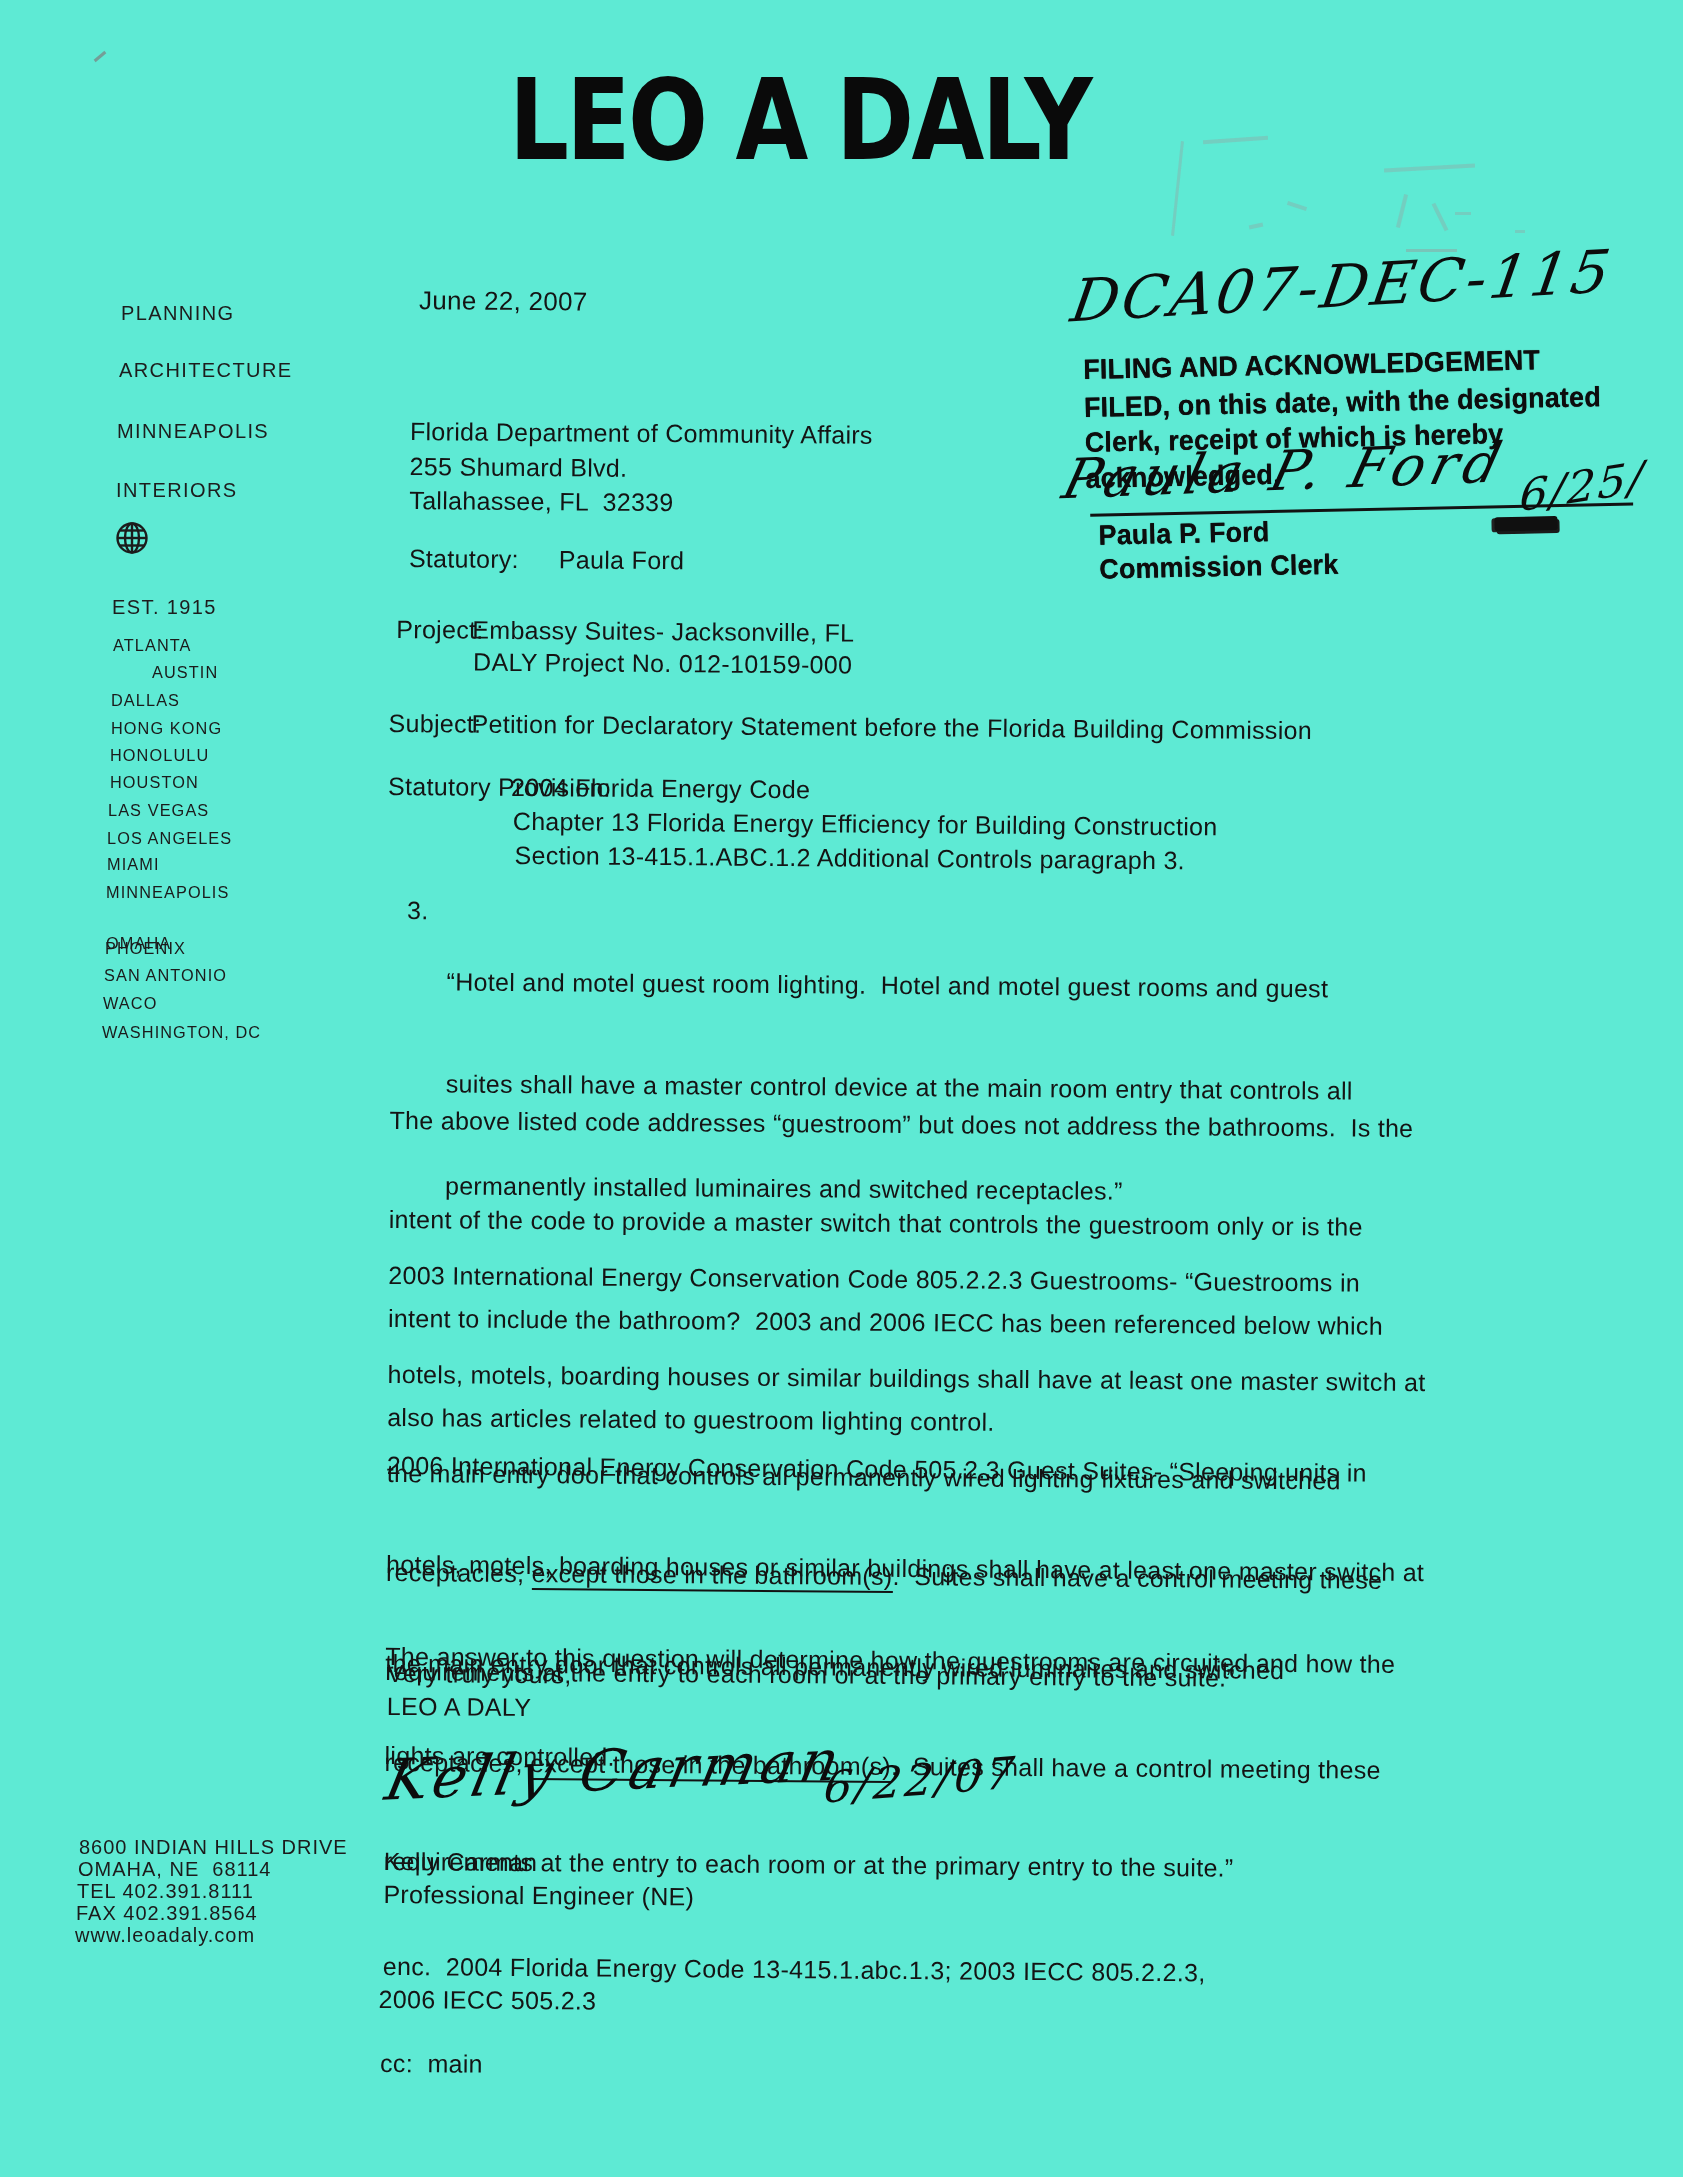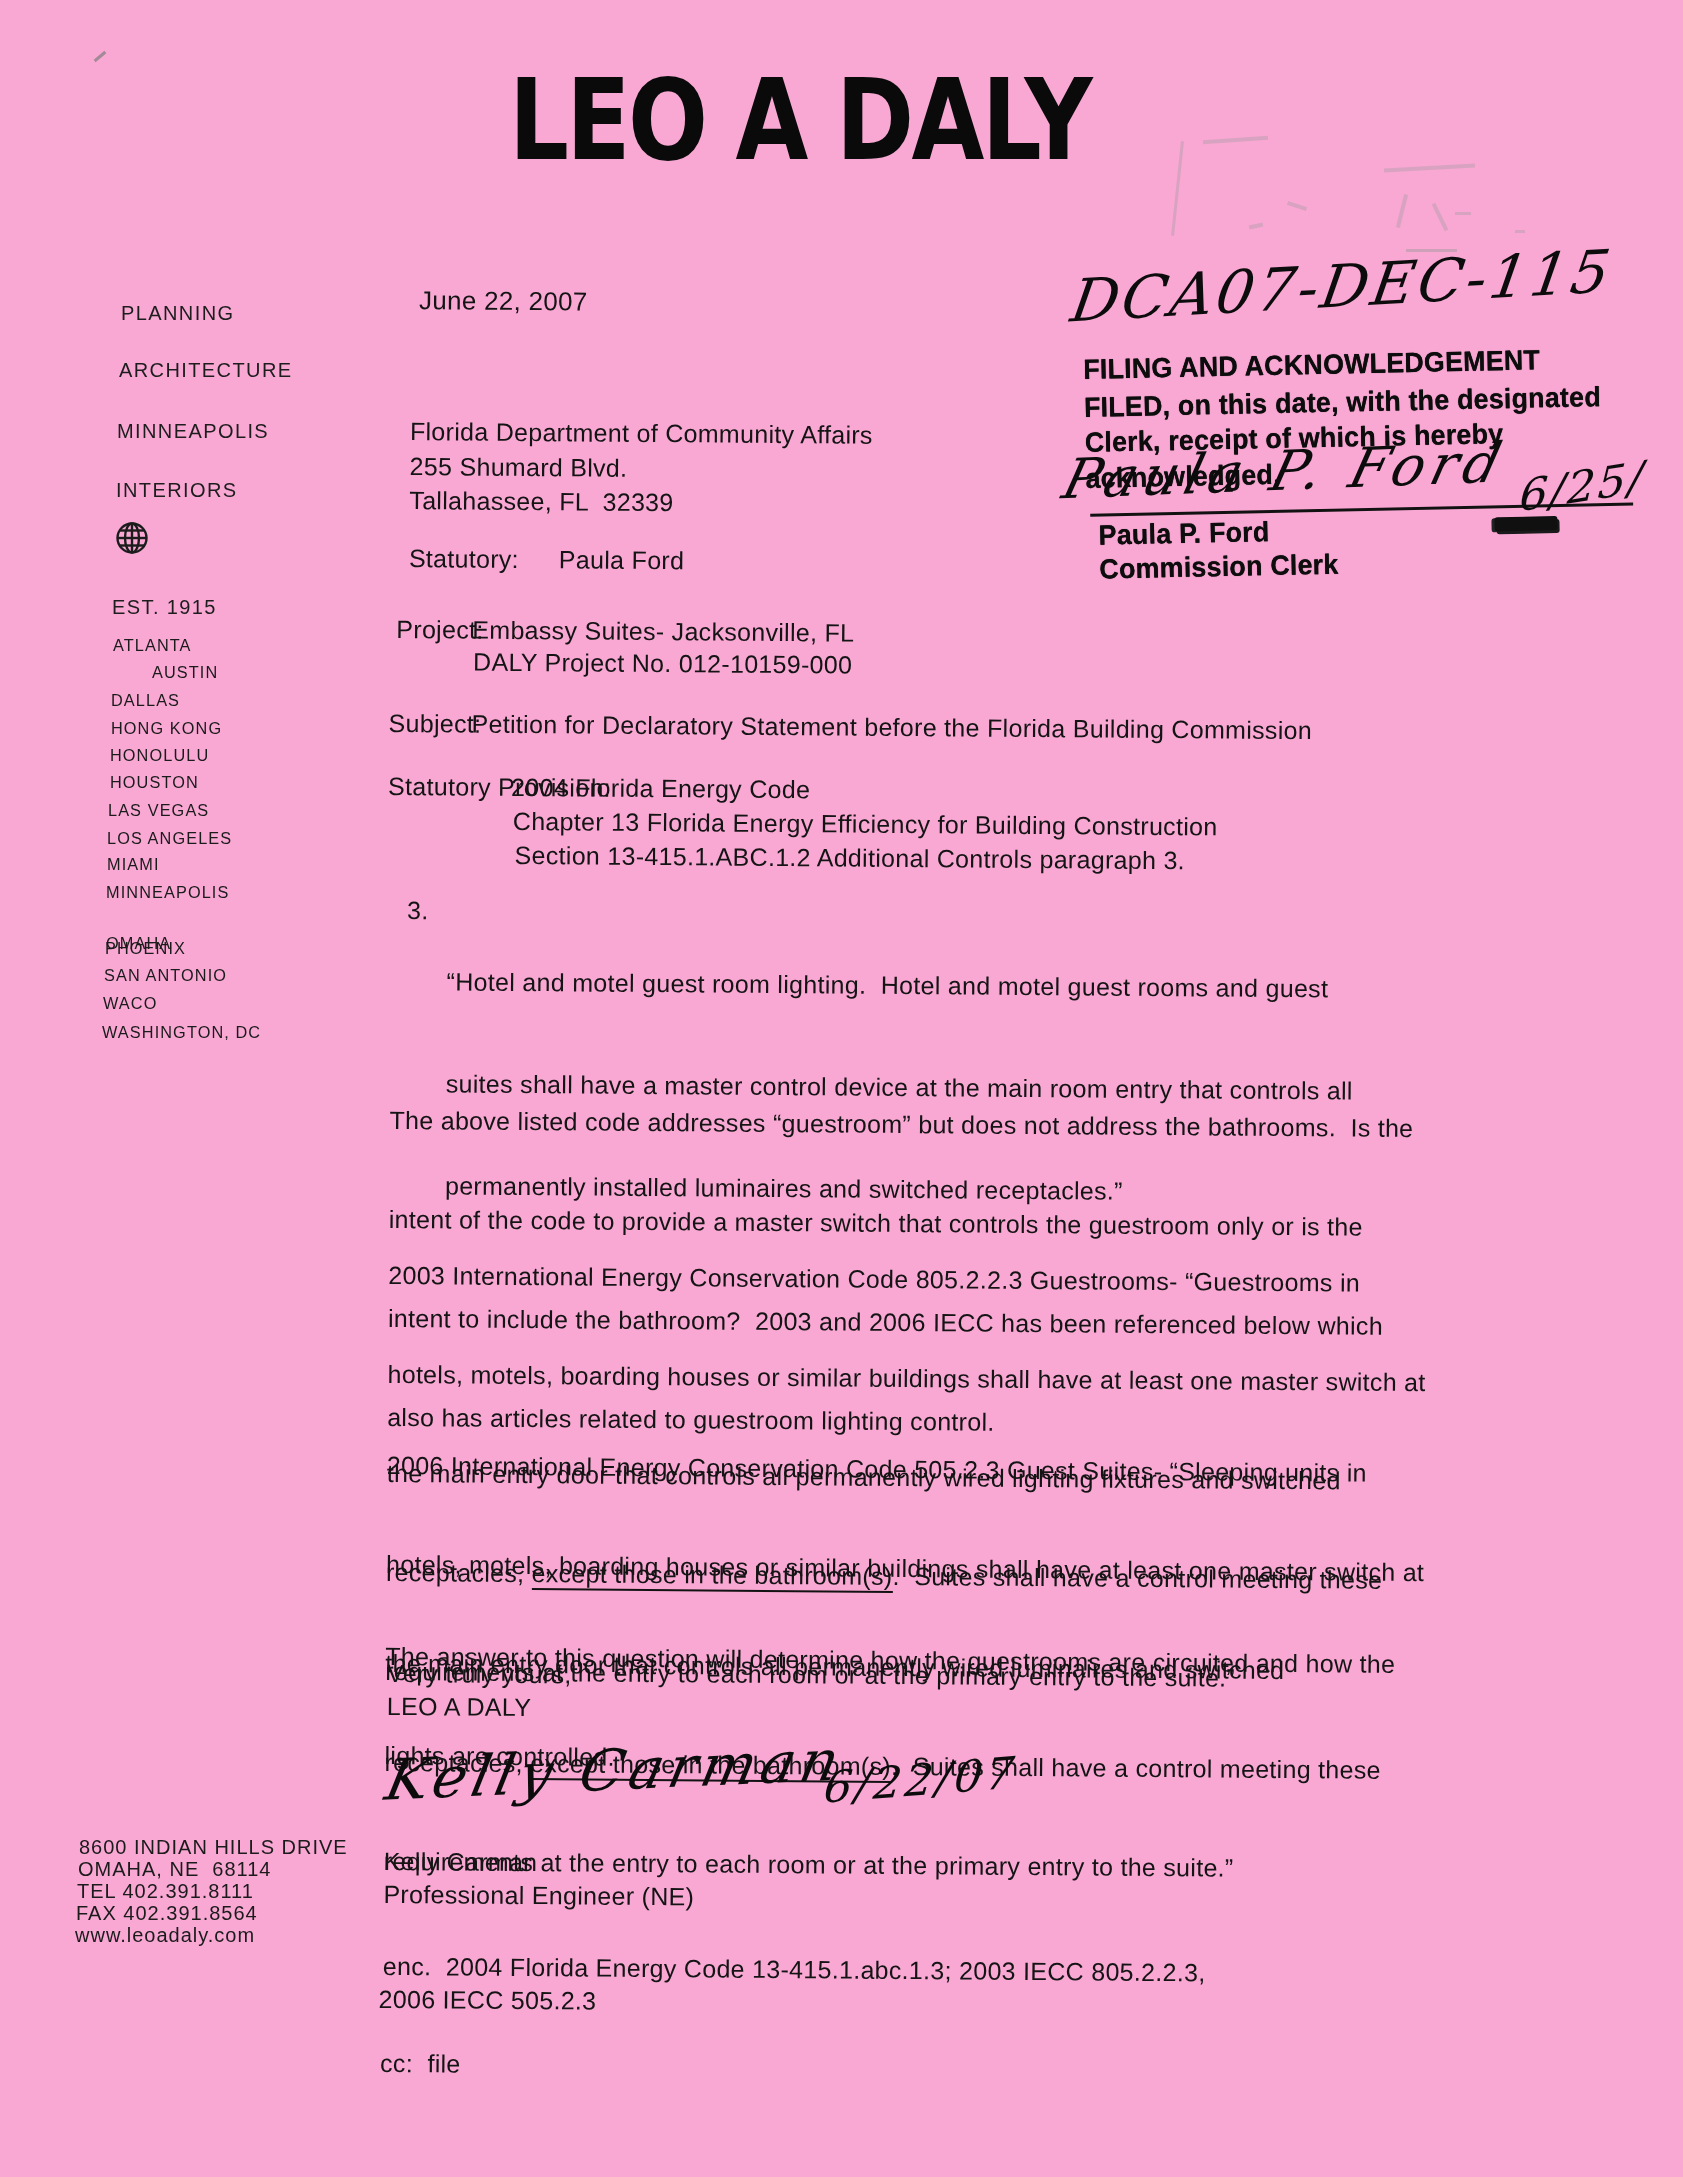--- a/index.html
+++ b/index.html
@@ -1,16 +1,16 @@
 <!DOCTYPE html>
 <html><head>
 <meta charset="utf-8">
 <style>
   html,body{margin:0;padding:0;background:#e8e8e8;}
-  .page{position:relative;width:1683px;height:2177px;background:#f9a8d4;
+  .page{position:relative;width:1683px;height:2177px;background:#5eead4;
         font-family:"Liberation Sans",sans-serif;color:#161616;overflow:hidden;margin:0 auto;}
   .abs{position:absolute;white-space:pre;}
 
   
   .logo{font-family:"DejaVu Sans",sans-serif;font-weight:700;font-size:107px;
         letter-spacing:-3px;color:#0a0a0a;transform:scale(.88,1.05);transform-origin:left top;line-height:1;}
 
   
   .side{font-size:20px;letter-spacing:1.4px;color:#1d1d1d;}
   .side-city{font-size:16.3px;letter-spacing:1.1px;color:#1b1b1b;}
@@ -183,17 +183,17 @@
 
     <div class="abs script sig-kelly" style="left:401px;top:1735px;font-size:57px;">Kelly Carman</div>
     <div class="abs script" style="left:837px;top:1750px;font-size:44px;letter-spacing:3px;transform:skewX(-10deg) rotate(-5deg);">6/22/07</div>
 
     <div class="abs t" style="left:396px;top:1847px;">Kelly Carman</div>
     <div class="abs t" style="left:396px;top:1880px;">Professional Engineer (NE)</div>
 
     <div class="abs t" style="left:396px;top:1952px;">enc.  2004 Florida Energy Code 13-415.1.abc.1.3; 2003 IECC 805.2.2.3,</div>
     <div class="abs t" style="left:392px;top:1985px;">2006 IECC 505.2.3</div>
 
-    <div class="abs t" style="left:394px;top:2049px;">cc:  file</div>
+    <div class="abs t" style="left:394px;top:2049px;">cc:  main</div>
   </div>
 
 </div>
 
 
 </body></html>

